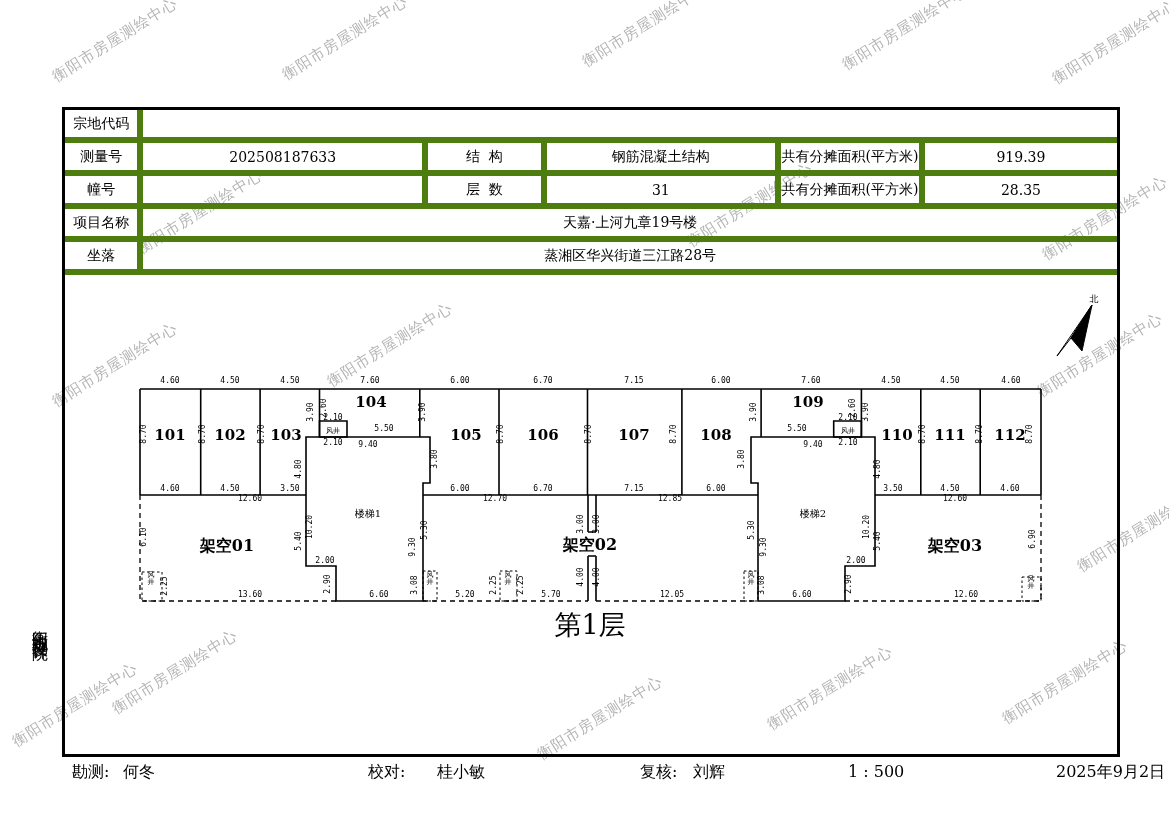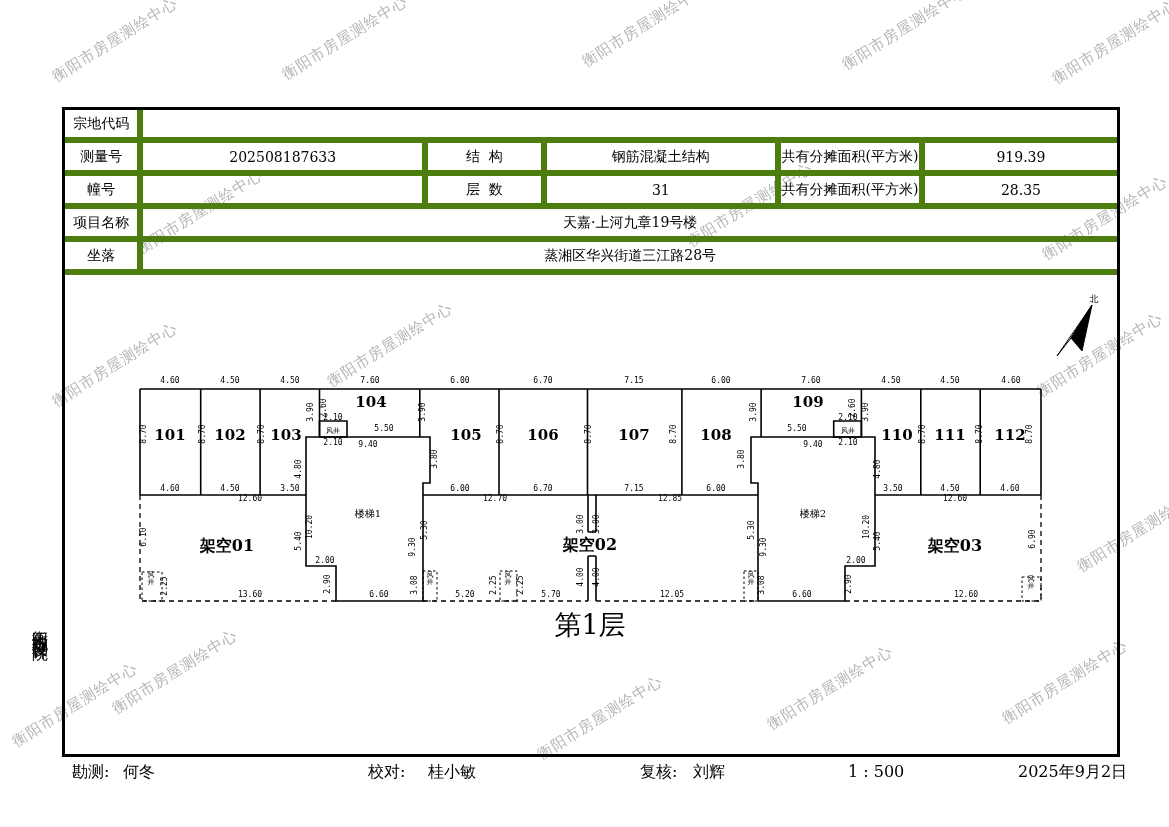--- a/index.html
+++ b/index.html
@@ -237,19 +237,19 @@
         </g>
     </svg>
   </div>
 
   <div class="side-text">衡阳市规划设计院</div>
 
   <div class="footer">
     <span style="left:72px">勘测:</span>
     <span style="left:123px">何冬</span>
     <span style="left:368px">校对:</span>
-    <span style="left:428px">桂小敏</span>
+    <span style="left:437px">桂小敏</span>
     <span style="left:640px">复核:</span>
     <span style="left:693px">刘辉</span>
     <span style="left:848px">1 : 500</span>
-    <span style="left:1018px">2025年9月2日</span>
+    <span style="left:1056px">2025年9月2日</span>
   </div>
 </div>
 
 </body></html>

